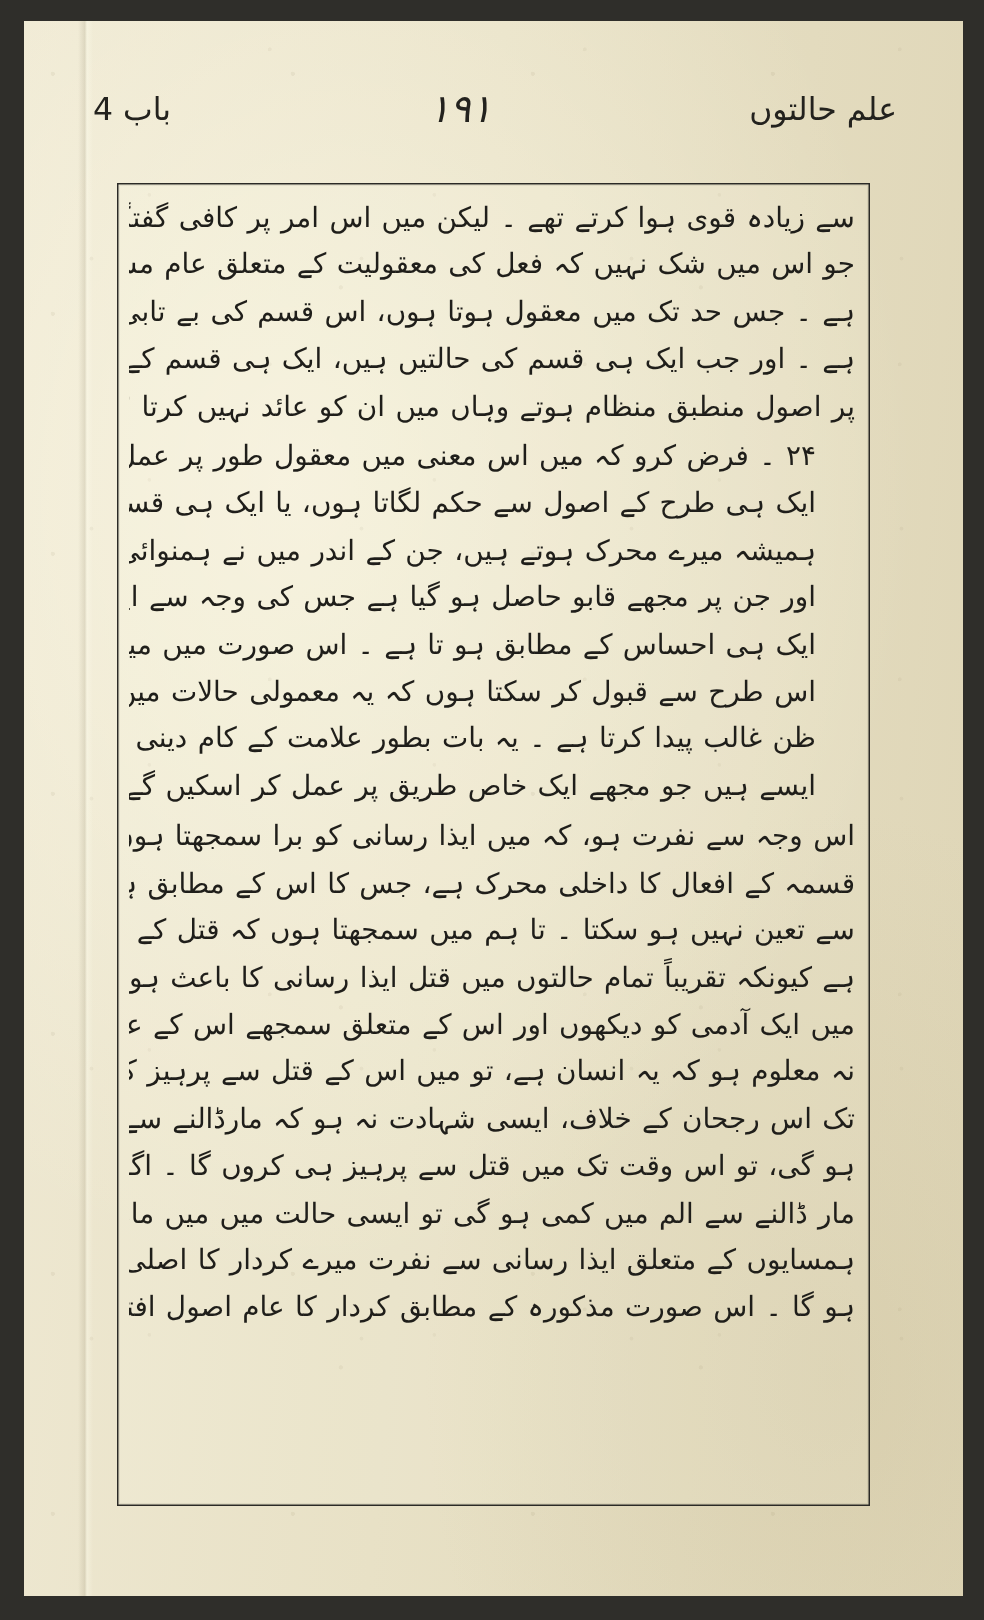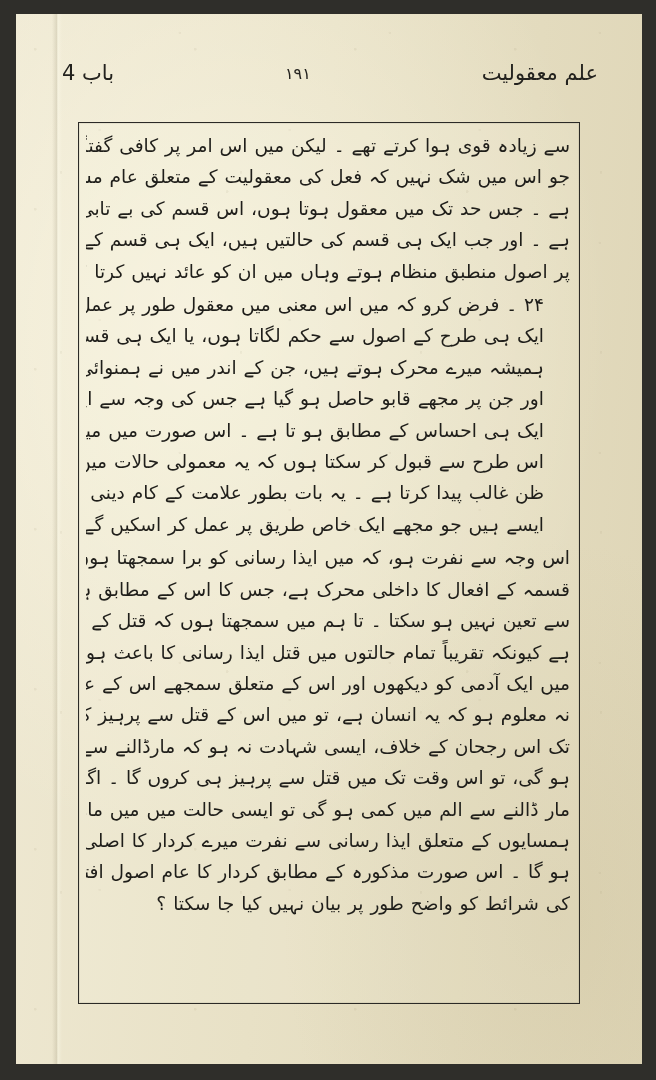--- a/index.html
+++ b/index.html
@@ -60,23 +60,24 @@
     direction: rtl;
   }
   .head-word {
     font-family: "DejaVu Sans", sans-serif;
     font-size: 21px;
     color: #23221e;
     letter-spacing: 0.5px;
     white-space: nowrap;
   }
   .head-center {
-    font-size: 16px;
+    font-size: 26px;
     color: #23221e;
     font-family: "DejaVu Sans", sans-serif;
+    font-style: italic;
   }
 
   
   .frame {
     position: absolute;
     top: 122px;
     left: 78px;
     width: 500px;
     height: 880px;
     border: 1.6px solid #2b2a26;
@@ -139,21 +140,21 @@
 <div class="page">
 
   <div class="edge edge-top"></div>
   <div class="edge edge-bottom"></div>
   <div class="edge edge-left"></div>
   <div class="edge edge-right"></div>
 
   <div class="crease"></div>
 
   <div class="head">
-    <div class="head-word">علم معقولیت</div>
+    <div class="head-word">علم حالتوں</div>
     <div class="head-center folio">۱۹۱</div>
     <div class="head-word">باب 4</div>
   </div>
 
   <div class="frame"></div>
 
   <div class="body">
 
     <p class="para" id="p1">
         <span class="ln">سے زیادہ قوی ہوا کرتے تھے ۔ لیکن میں اس امر پر کافی گفتگو کر چکا ہوں</span>
@@ -177,19 +178,18 @@
         <span class="ln">قسمہ کے افعال کا داخلی محرک ہے، جس کا اس کے مطابق ہی خارجی منظام</span>
         <span class="ln">سے تعین نہیں ہو سکتا ۔ تا ہم میں سمجھتا ہوں کہ قتل کے خلاف ایک قوی ہیجان پیدا کرنا</span>
         <span class="ln">ہے کیونکہ تقریباً تمام حالتوں میں قتل ایذا رسانی کا باعث ہوتا ہے ۔ لہٰذا اگر</span>
         <span class="ln">میں ایک آدمی کو دیکھوں اور اس کے متعلق سمجھے اس کے علاوہ اور کچھ</span>
         <span class="ln">نہ معلوم ہو کہ یہ انسان ہے، تو میں اس کے قتل سے پرہیز کروں گا ۔ نیز میں کچھ</span>
         <span class="ln">تک اس رجحان کے خلاف، ایسی شہادت نہ ہو کہ مارڈالنے سے الم میں کمی</span>
         <span class="ln">ہو گی، تو اس وقت تک میں قتل سے پرہیز ہی کروں گا ۔ اگر مجھے یقین ہو کہ</span>
         <span class="ln">مار ڈالنے سے الم میں کمی ہو گی تو ایسی حالت میں میں مار دوں گا ۔ بشرطیکہ</span>
         <span class="ln">ہمسایوں کے متعلق ایذا رسانی سے نفرت میرے کردار کا اصلی و داخلی محرک</span>
         <span class="ln">ہو گا ۔ اس صورت مذکورہ کے مطابق کردار کا عام اصول افتراضی ہے ۔ اگرچہ اس</span>
-        <span class="ln">کی شرائط کو واضح طور پر بیان نہیں کیا جا سکتا ؟</span>
       </p>
 
   </div>
 
   <div class="speckle"></div>
 </div>
 
 </body></html>

